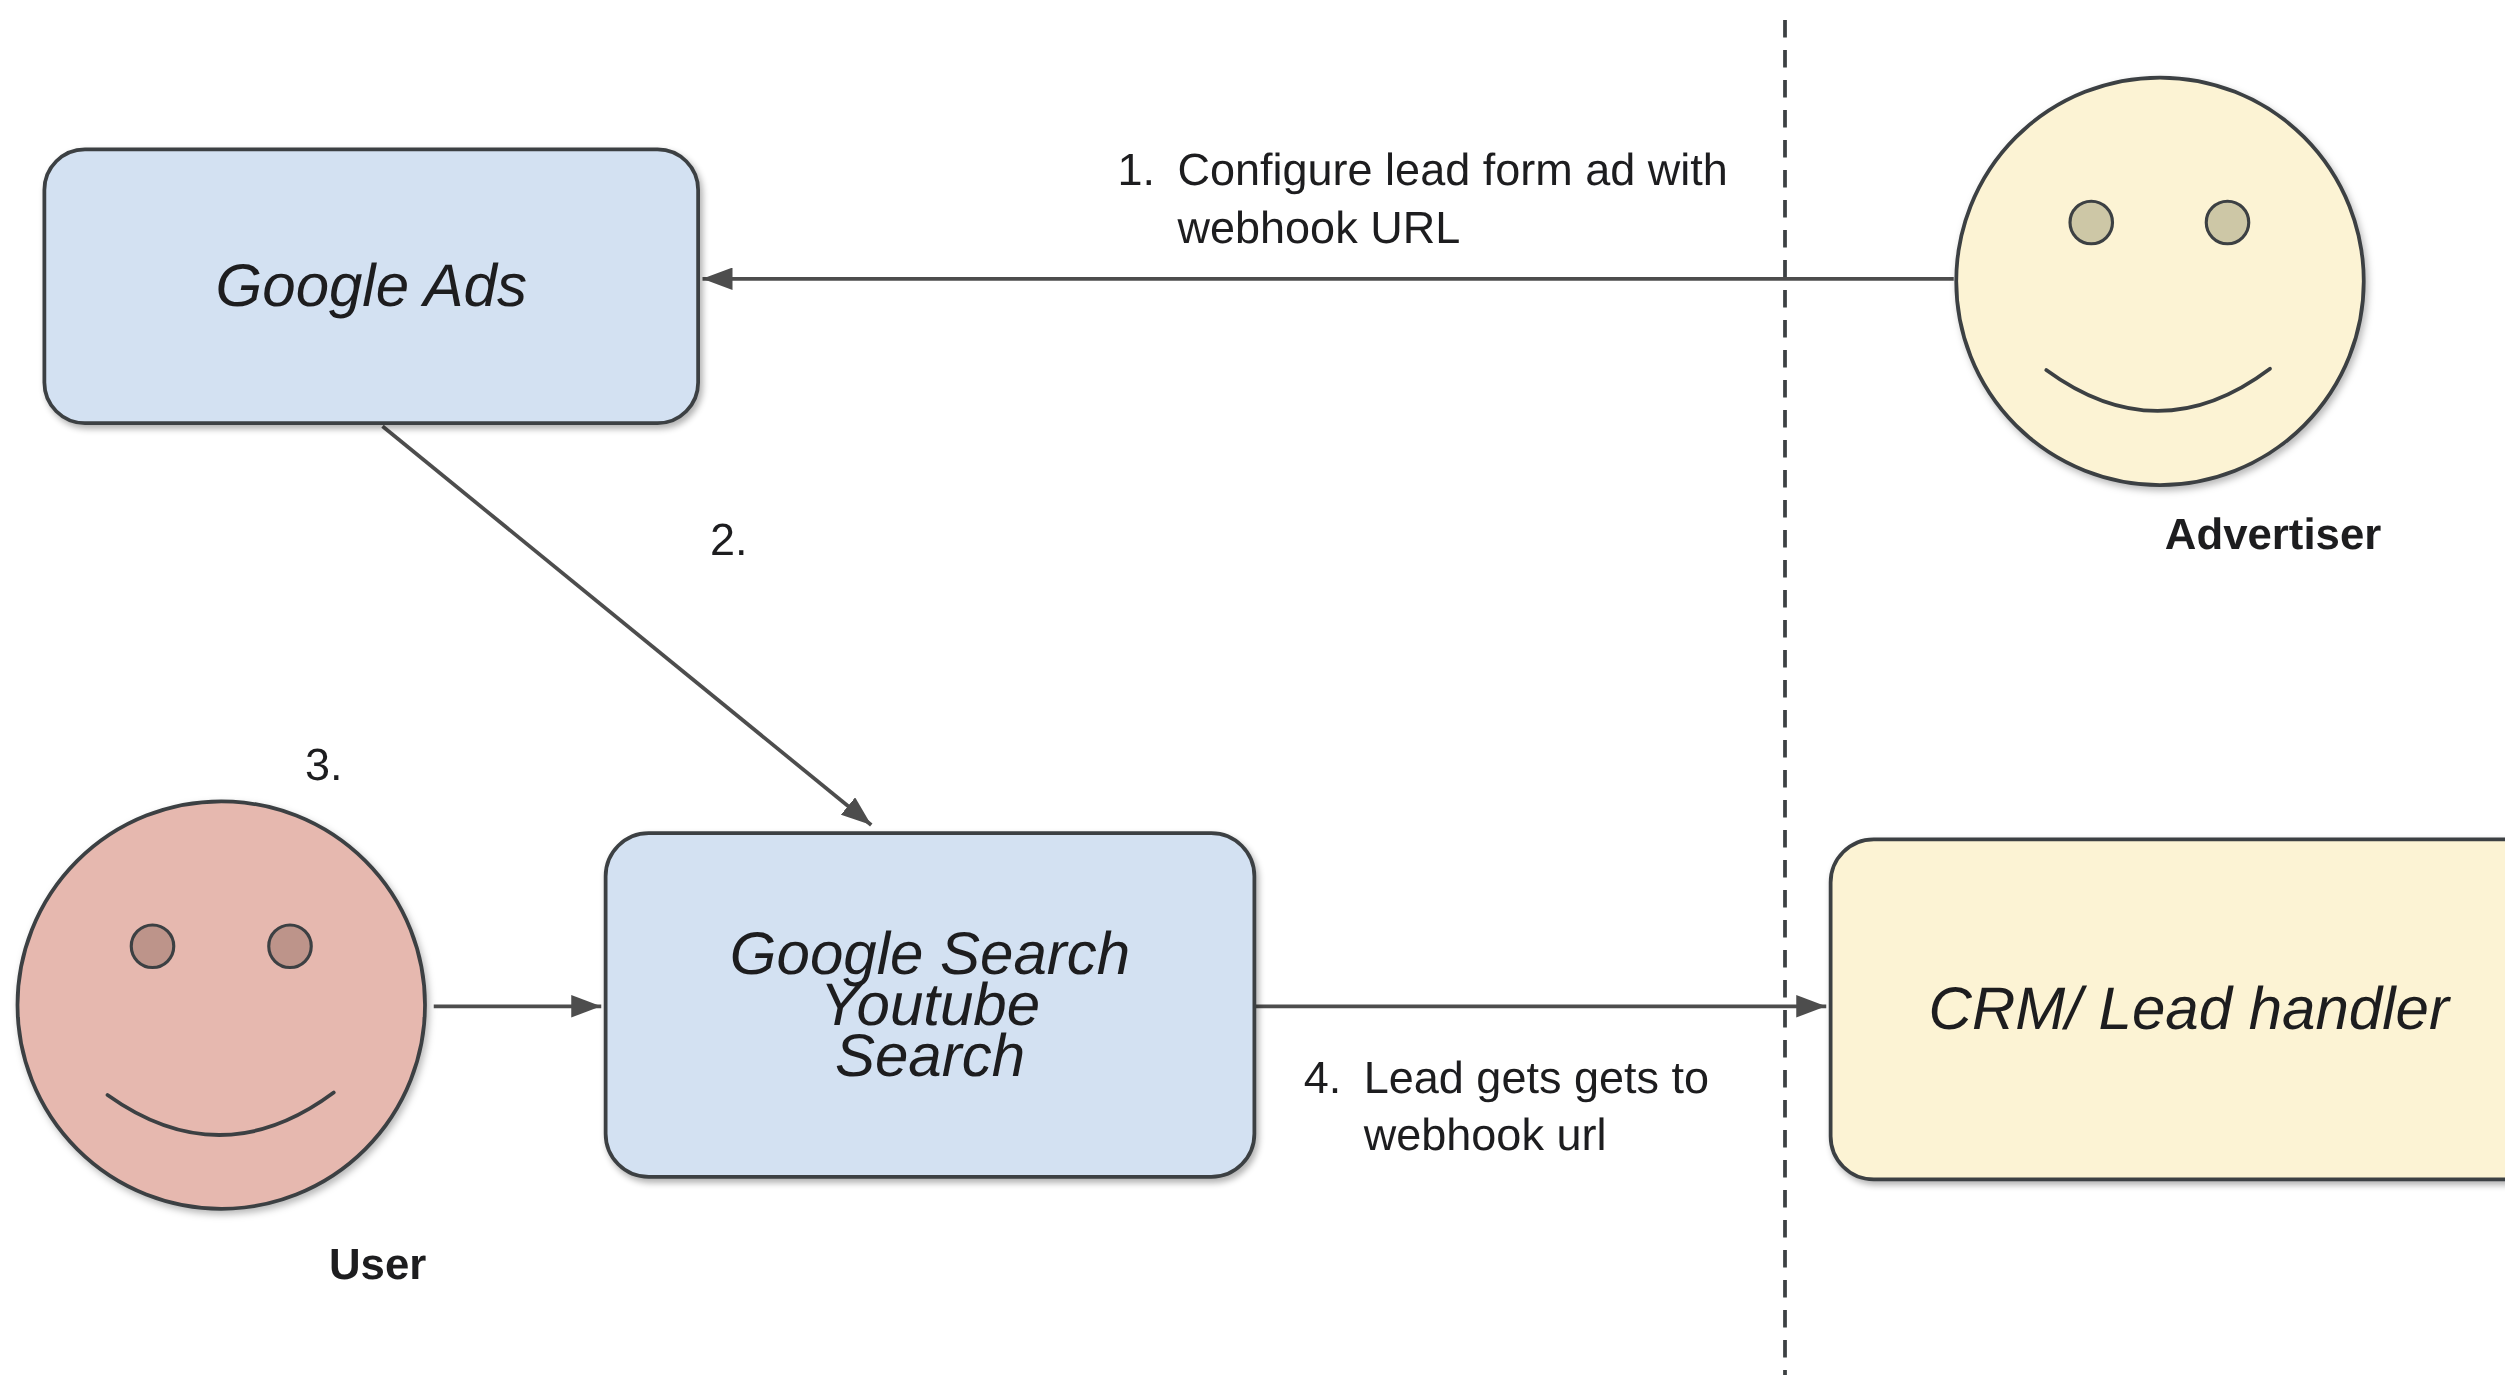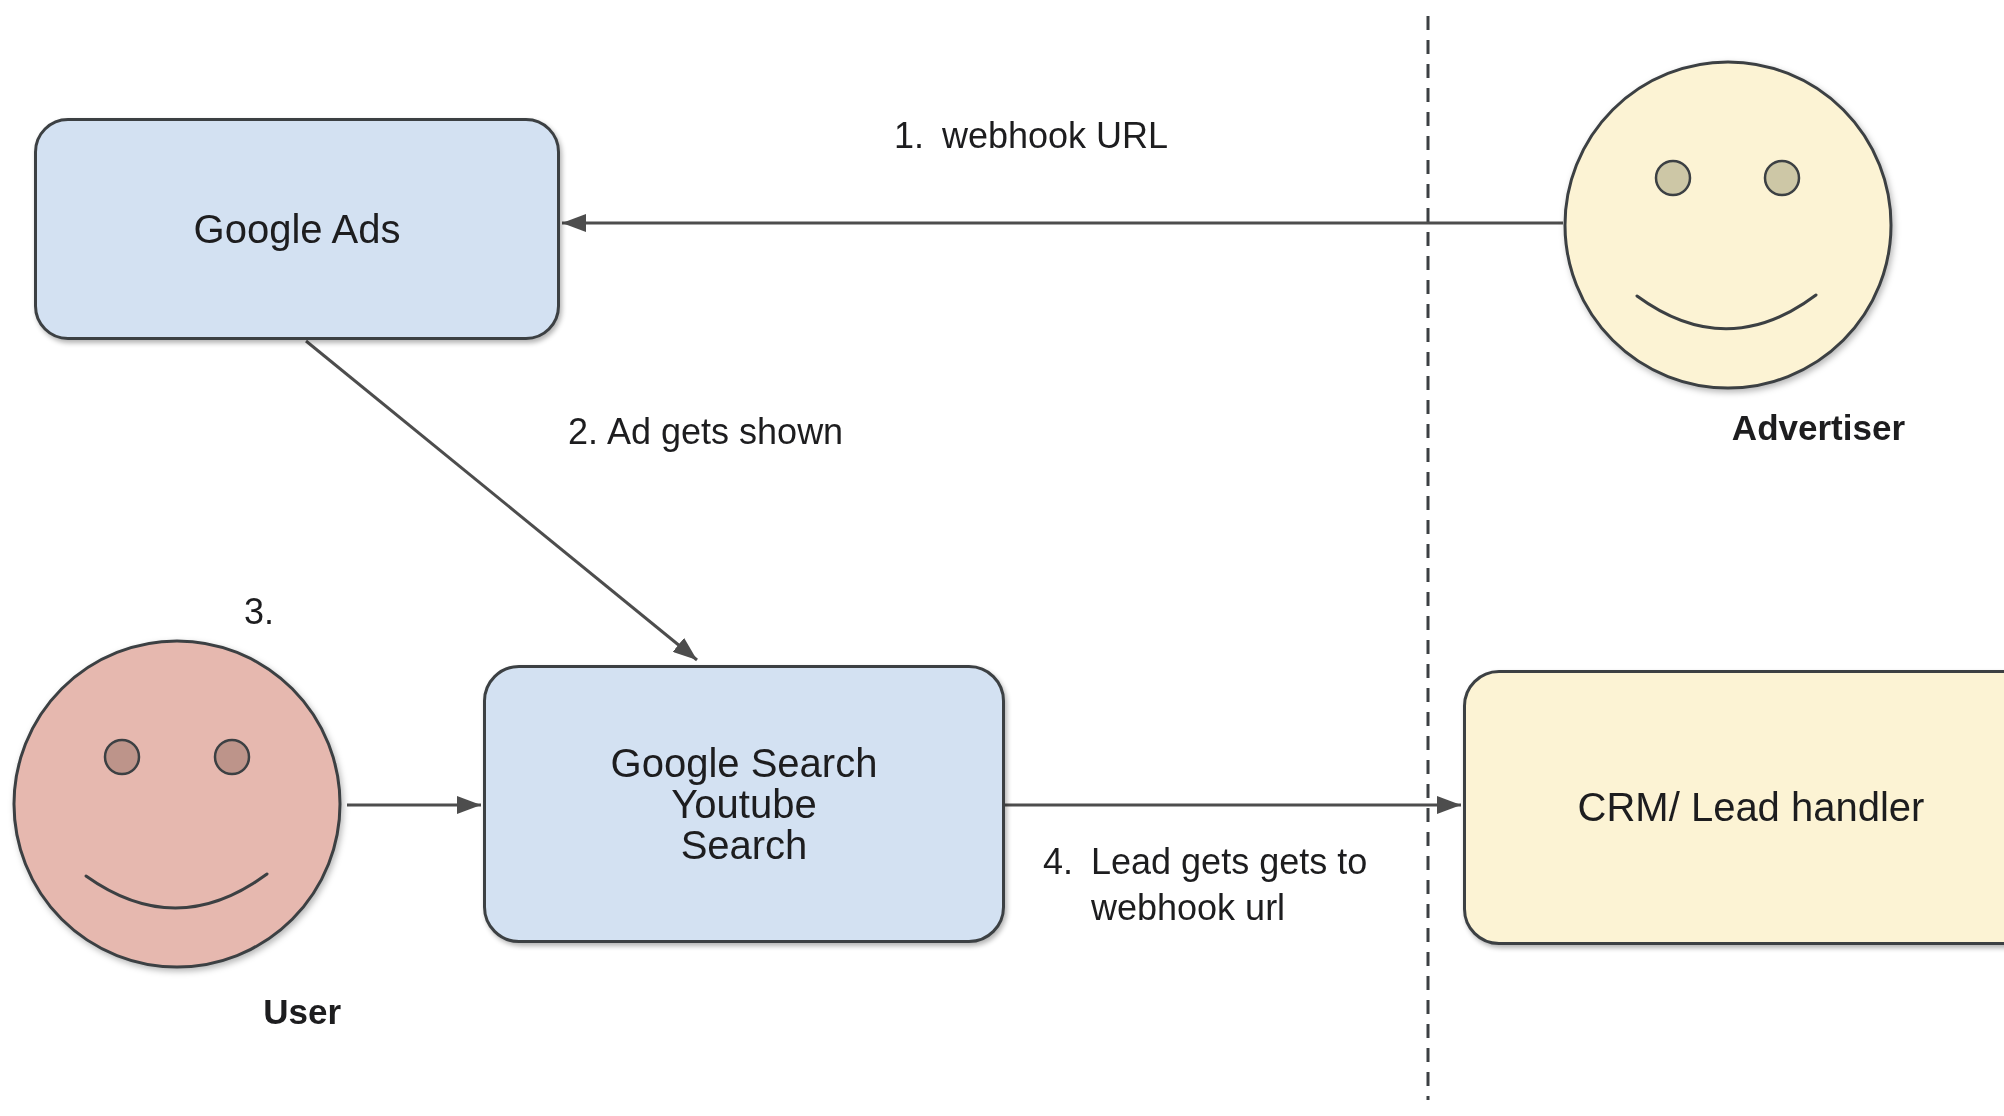--- a/index.html
+++ b/index.html
@@ -67,23 +67,24 @@
   .node {
     position: absolute;
     border: 3px solid var(--shape-stroke, #3c4043);
     border-radius: 36px;
     box-shadow: 2px 3px 5px rgba(0,0,0,0.30);
     display: flex;
     flex-direction: column;
     align-items: center;
     justify-content: center;
     text-align: center;
-    font-size: 40px;
+    font-size: 48px;
     line-height: 41px;
     box-sizing: border-box;
+    font-style: italic;
   }
   .node-blue { background: var(--node-blue-fill, #d3e1f2); }
   .node-yellow { background: var(--node-yellow-fill, #fcf3d4); }
   .node-google-ads { left: 34px; top: 118px; width: 526px; height: 222px; border-radius: 34px; }
   .node-google-surfaces { left: 483px; top: 665px; width: 522px; height: 278px; }
   .node-crm { left: 1463px; top: 670px; width: 576px; height: 275px; }
 
   
   .actor-label {
     position: absolute;
@@ -162,29 +163,27 @@
   <div class="node node-yellow node-crm">
     <div>CRM/ Lead handler</div>
   </div>
 
   <div class="actor-label label-advertiser">Advertiser</div>
   <div class="actor-label label-user">User</div>
 
   <div class="step step-1">
     <span class="num">1.</span>
     <span class="lines">
+      <div>Configure lead form ad with</div>
       <div>webhook URL</div>
     </span>
   </div>
 
   <div class="step step-2">
     <span class="num">2.</span>
-    <span class="lines">
-      <div>Ad gets shown</div>
-    </span>
   </div>
 
   <div class="step step-3">
     <span class="num">3.</span>
   </div>
 
   <div class="step step-4">
     <span class="num">4.</span>
     <span class="lines">
       <div>Lead gets gets to</div>

